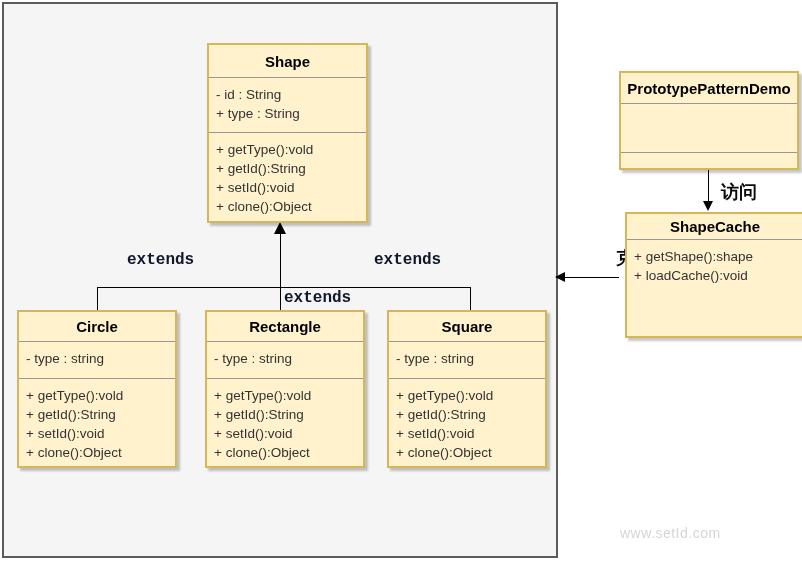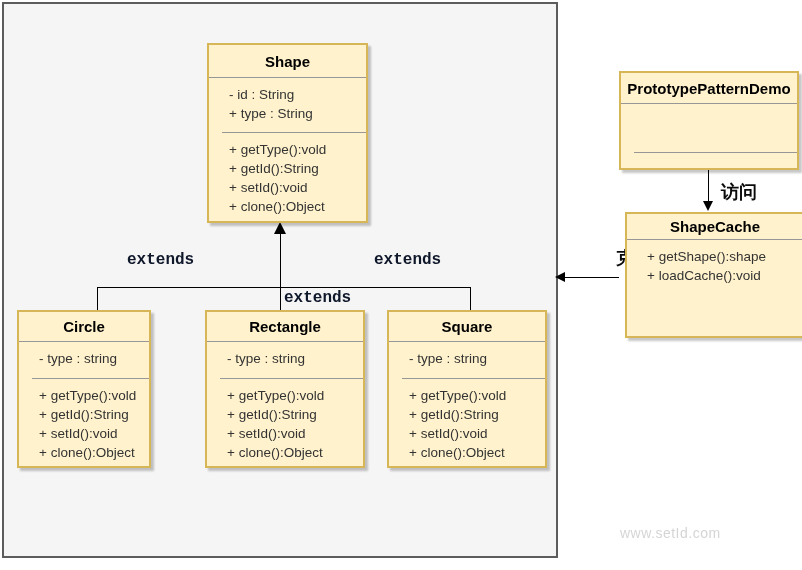--- a/index.html
+++ b/index.html
@@ -17,31 +17,31 @@
     box-sizing:border-box;display:flex;flex-direction:column;
     box-shadow:3px 3px 2px rgba(0,0,0,0.22);
   }
   .uml .title{
     font-weight:bold;font-size:15px;color:#000;text-align:center;
     display:flex;align-items:center;justify-content:center;
     border-bottom:1px solid #979797;flex:0 0 auto;
   }
   .uml .sec{
     border-bottom:1px solid #979797;padding:7px 14px 0 7px;
-    box-sizing:border-box;flex:0 0 auto;overflow:hidden;margin-left:13px;
+    box-sizing:border-box;flex:0 0 auto;overflow:hidden;
   }
   .uml .sec.methods{border-bottom:none;flex:1 1 auto;}
   .member-line{
     font-size:13.5px;line-height:19px;color:#333;white-space:nowrap;
   }
   
   #cls-shape   {left:207px;top:43px;width:161px;height:180px;}
   #cls-shape .title{height:32px;}
   #cls-shape .attrs{height:55px;}
-  #cls-circle  {left:17px;top:310px;width:134px;height:158px;}
+  #cls-circle  {left:17px;top:310px;width:160px;height:158px;}
   #cls-rectangle{left:205px;top:310px;width:160px;height:158px;}
   #cls-square  {left:387px;top:310px;width:160px;height:158px;}
   #cls-circle .title,#cls-rectangle .title,#cls-square .title{height:29px;}
   #cls-circle .attrs,#cls-rectangle .attrs,#cls-square .attrs{height:37px;}
   #cls-demo    {left:619px;top:71px;width:180px;height:99px;gap:12px;}
   #cls-demo .title{height:30px;}
   #cls-demo .attrs{height:37px;}
   #cls-cache   {left:625px;top:212px;width:180px;height:126px;}
   #cls-cache .title{height:25px;}
   #cls-cache .attrs{height:36px;}

